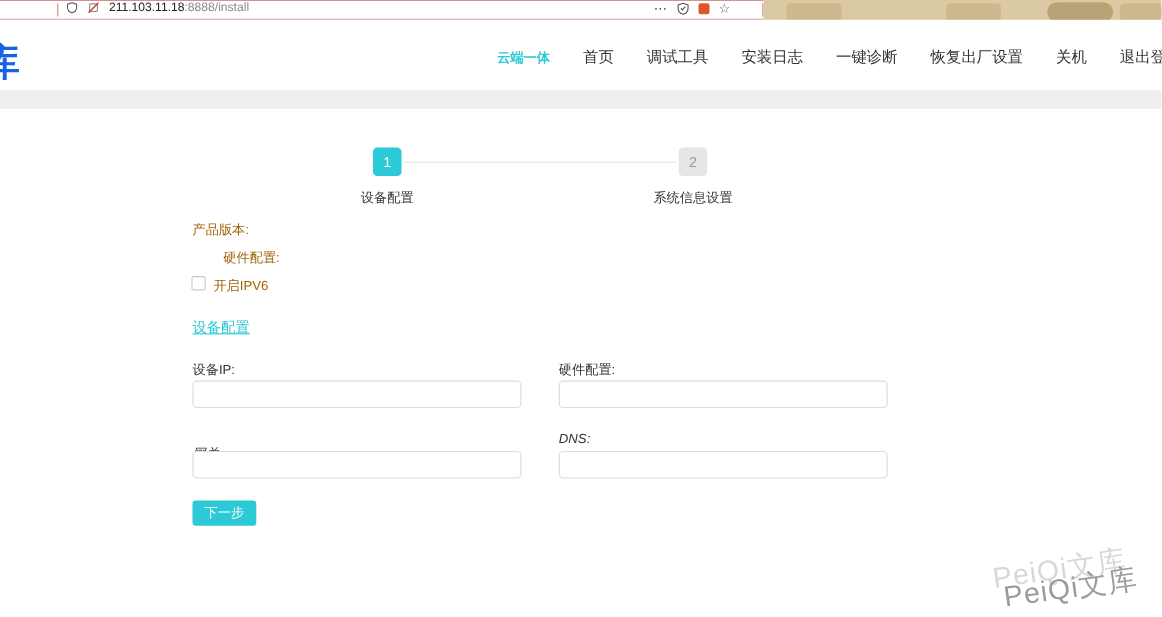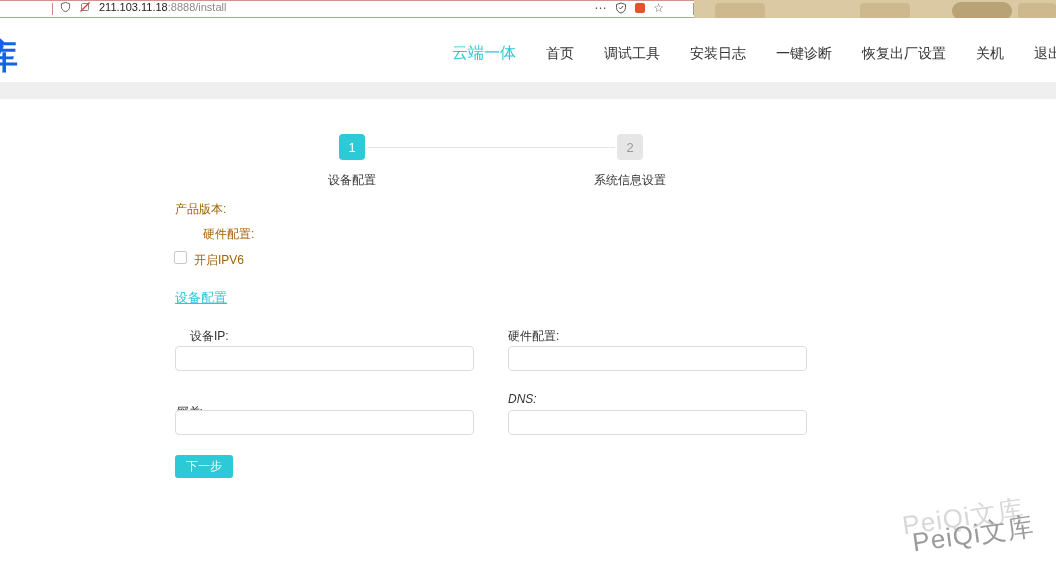--- a/index.html
+++ b/index.html
@@ -29,21 +29,21 @@
   .blob-b1 { left:21px; top:3px; width:50px; height:16px; }
   .blob-b2 { left:166px; top:3px; width:50px; height:16px; }
   .blob-b3 { left:258px; top:2px; width:60px; height:18px; background:#b9a276; border-radius:9px; }
   .blob-b4 { left:324px; top:3px; width:38px; height:16px; }
 
   
   .nav { position:absolute; left:0; top:18px; width:1056px; height:64px; background:#fff; }
   .logo { position:absolute; left:-16px; top:16px; font-size:34px; font-weight:bold; color:#1563e2; }
   .nav-items { position:absolute; left:452px; top:25px; display:flex; gap:30px; align-items:center; white-space:nowrap; font-size:14px; color:#333; }
   .nav-item { cursor:pointer; }
-  .nav-item.accent { font-size:16px; color:#2bc9d6; }
+  .nav-item.accent { font-size:12px; color:#2bc9d6;font-weight:bold; }
 
   .gray-strip { position:absolute; left:0; top:82px; width:1056px; height:17px; background:#efefef; }
 
   
   .step-box { position:absolute; width:26px; height:26px; border-radius:4px; display:flex; align-items:center; justify-content:center; font-size:13px; }
   .step-1 { left:339px; top:134px; background:#2cc9d6; color:#fff; }
   .step-2 { left:617px; top:134px; background:#e6e6e6; color:#9a9a9a; }
   .step-line { position:absolute; left:367px; top:147px; width:248px; height:1px; background:#e3e3e3; }
   .step-label { position:absolute; font-size:12px; color:#333; text-align:center; }
   .step-label-1 { left:322px; top:172px; width:60px; }
@@ -51,21 +51,21 @@
 
   
   .txt { position:absolute; font-size:12px; color:#a16207; }
   .lbl-product { left:175px; top:201px; }
   .lbl-hardware { left:175px; top:226px;margin-left:28px; }
   .checkbox { position:absolute; left:174px; top:251px; width:13px; height:13px; border:1px solid #c9c9c9; border-radius:2px; background:#fff; }
   .lbl-ipv6 { left:194px; top:252px;text-align:center; }
   .section-link { position:absolute; left:175px; top:289px; font-size:13px; color:#2bc9d6; text-decoration:underline; cursor:pointer; }
 
   .field-label { position:absolute; font-size:12px; color:#333; }
-  .fl-ip   { left:190px; top:328px; }
+  .fl-ip   { left:175px; top:328px; }
   .fl-mask { left:508px; top:328px; }
   .fl-gw   { left:175px; top:404px;font-style:italic; }
   .fl-dns  { left:508px; top:392px;font-style:italic; }
   .field-input { position:absolute; width:299px; height:25px; border:1px solid #dcdcdc; border-radius:4px; background:#fff; font-size:12px; padding:0 8px; color:#333; outline:none; }
   .fi-ip   { left:175px; top:346px; }
   .fi-mask { left:508px; top:346px; }
   .fi-gw   { left:175px; top:410px; }
   .fi-dns  { left:508px; top:410px; }
 
   .next-btn { position:absolute; left:175px; top:455px; width:58px; height:23px; background:#2cc9d6; color:#fff; font-size:12px; border:none; border-radius:3px; cursor:pointer; font-family:inherit; }

